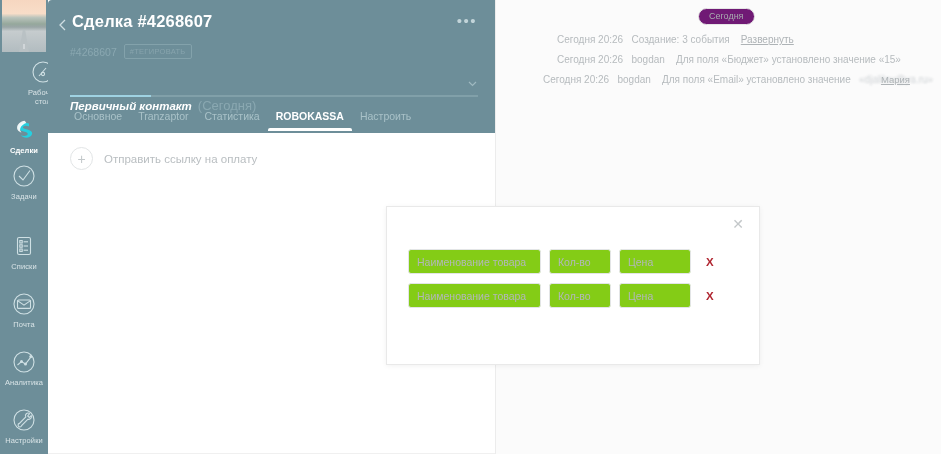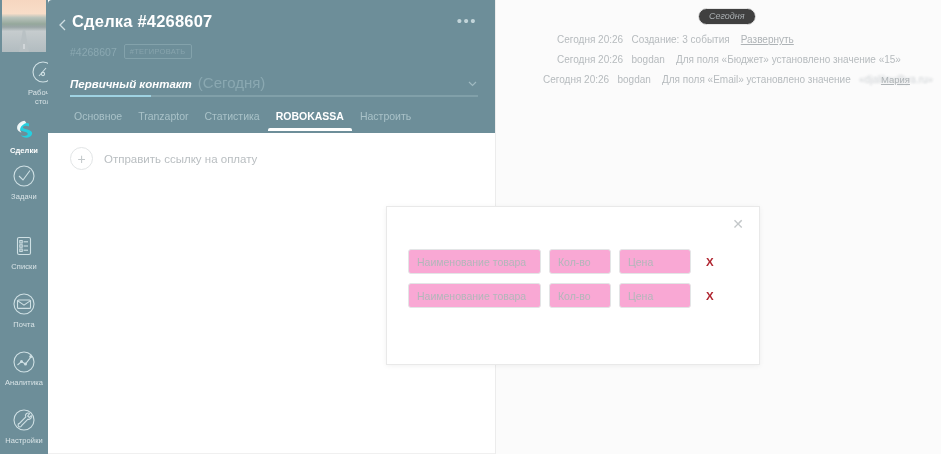--- a/index.html
+++ b/index.html
@@ -151,22 +151,23 @@
     align-items: baseline;
   }
   #stage-name {
     font-size: 11.5px;
     font-weight: bold;
     color: #ffffff;
     font-style: italic;
   }
   #stage-date {
     margin-left: 6px;
-    font-size: 15px;
+    font-size: 13px;
     color: #8aa8b1;
+    margin-top: 24px;
   }
   #stage-caret {
     position: absolute;
     right: 0; top: 1px;
     color: #9fb9c0;
     width: 11px; height: 11px;
   }
   #stage-track {
     position: absolute;
     left: 22px; top: 95px;
@@ -251,25 +252,24 @@
     position: absolute;
     left: 0; top: 0;
     width: 1px; height: 454px;
     background: #ececec;
   }
   #today-pill {
     position: absolute;
     left: 203px; top: 8px;
     border: 1px solid #e6e6e6;
     border-radius: 9px;
-    background: #404040;
+    background: #701a75;
     padding: 2px 10px 3px 10px;
     font-size: 9px;
     color: #a8adb0;
-    font-style: italic;
   }
   .feed-row {
     position: absolute;
     left: 0;
     width: 508px;
     font-size: 10px;
     color: #b6bbbe;
     white-space: nowrap;
   }
   .feed-row .t { color: #b6bbbe; }
@@ -322,21 +322,21 @@
     display: flex;
     align-items: center;
     gap: 8px;
   }
   #item-row-0 { top: 42px; }
   #item-row-1 { top: 76px; }
   .fld {
     height: 25px;
     border: 1px solid #e3e5e6;
     border-radius: 3px;
-    background: #f9a8d4;
+    background: #84cc16;
     font-family: "Liberation Sans", sans-serif;
     font-size: 10.5px;
     color: #5c6164;
     padding: 0 8px;
     outline: none;
   }
   .fld::placeholder { color: #b2b7ba; }
   .fld-name  { width: 133px; }
   .fld-qty   { width: 62px; }
   .fld-price { width: 72px; }

